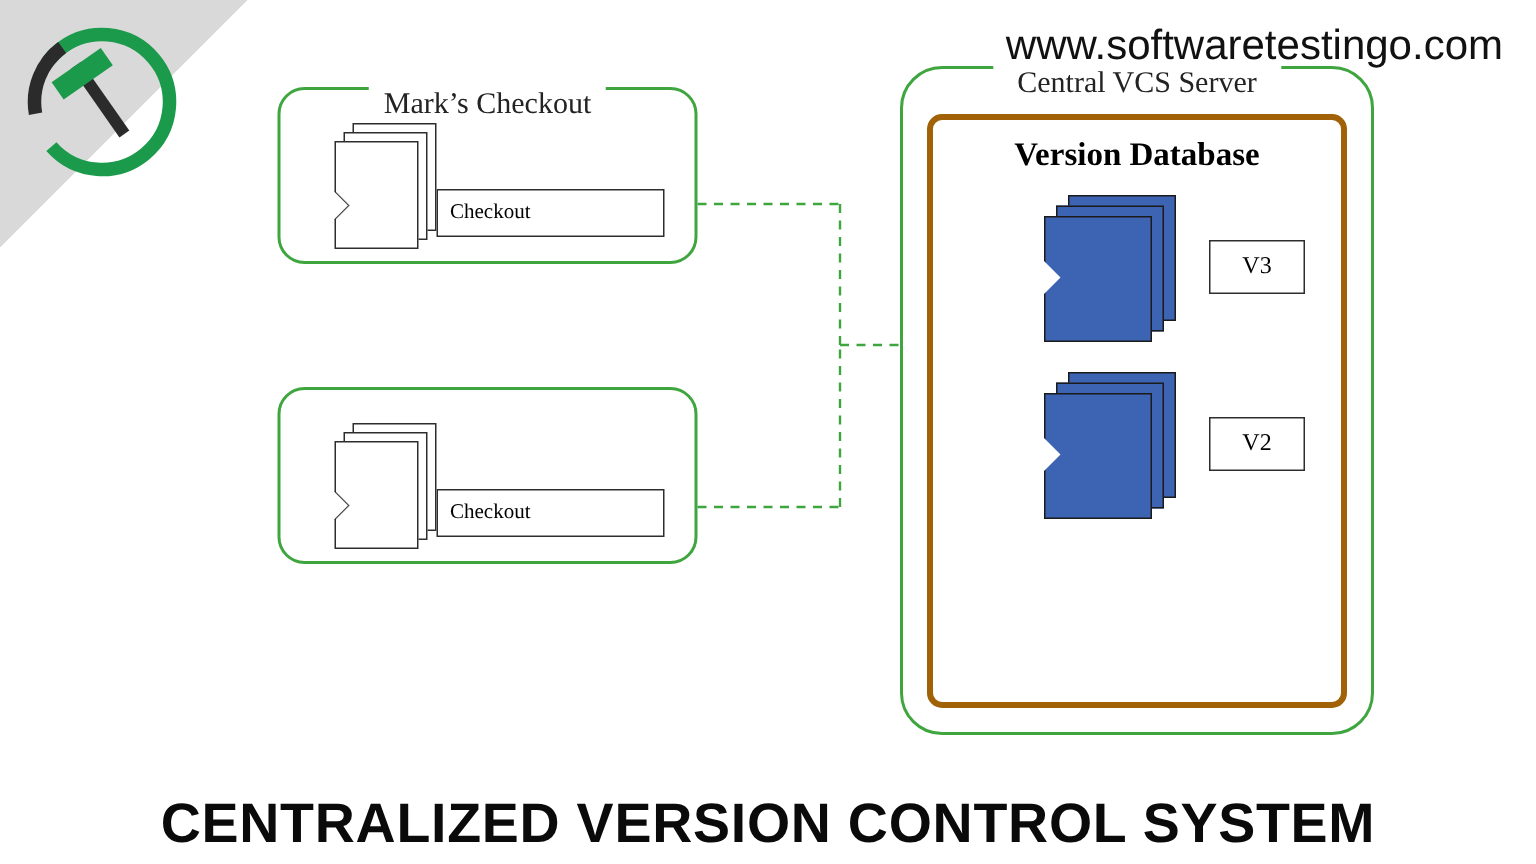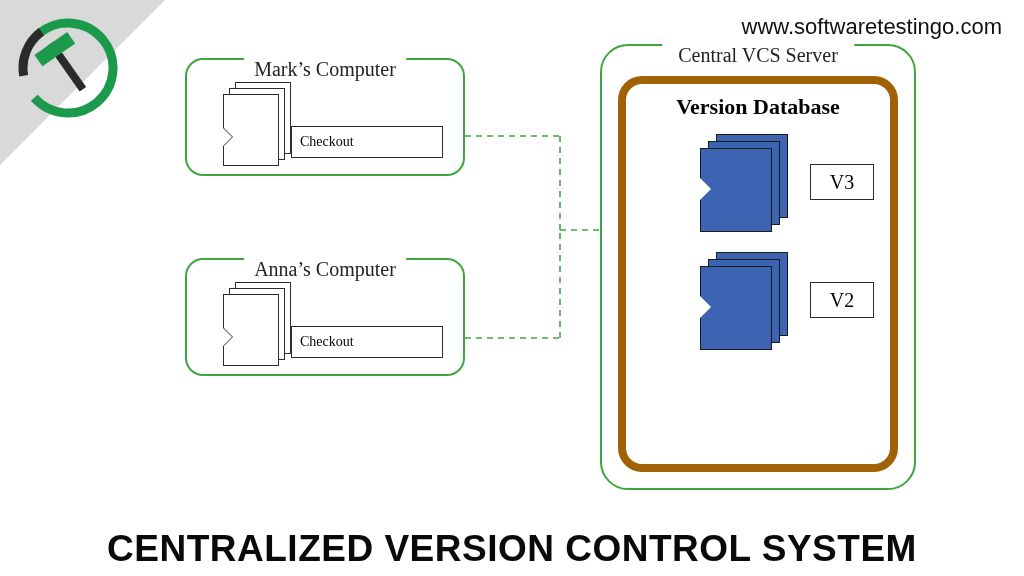--- a/index.html
+++ b/index.html
@@ -15,21 +15,21 @@
   }
   .logo {
     position: absolute;
     top: 18px; left: 18px;
     width: 100px; height: 100px;
   }
 
   .url {
     position: absolute;
     top: 14px; right: 22px;
-    font-size: 22px;
+    font-size: 28px;
     font-family: Arial, sans-serif;
     color: #111;
     margin-left: 38px;
   }
 
   .title {
     position: absolute;
     left: 0; right: 0; bottom: 6px;
     text-align: center;
     font-family: "Arial Black", Arial, sans-serif;
@@ -115,22 +115,22 @@
   .server-label {
     position: absolute;
     top: -2px; left: 50%; transform: translateX(-50%);
     background: #fff; padding: 0 16px;
     font-size: 20px; color: #232323;
     white-space: nowrap;
   }
   .server-inner {
     position: absolute;
     top: 30px; left: 16px; right: 16px; bottom: 16px;
-    border: 8px solid #a16207;
-    border-radius: 24px;
+    border: 4px solid #a16207;
+    border-radius: 10px;
   }
   .db-label {
     position: absolute;
     top: 10px; left: 0; right: 0;
     text-align: center;
     font-size: 22px;
     font-weight: bold;
   }
 
   .vrow {
@@ -160,21 +160,21 @@
     width: 0; height: 0;
     border-top: 12px solid transparent;
     border-bottom: 12px solid transparent;
     border-left: 12px solid #fff;
   }
 
   .vlabel {
     width: 64px; height: 36px;
     border: 1.6px solid #2d2d2d;
     display: flex; align-items: center; justify-content: center;
-    font-size: 20px;
+    font-size: 16px;
     background: #fff;
   }
 
   
   svg.wires {
     position: absolute; inset: 0;
     width: 100%; height: 100%;
     pointer-events: none;
   }
   svg.wires line {
@@ -207,31 +207,30 @@
     <line x1="465" y1="86" x2="560" y2="86"></line>
     <line x1="560" y1="86" x2="560" y2="180"></line>
 
     <line x1="465" y1="288" x2="560" y2="288"></line>
     <line x1="560" y1="288" x2="560" y2="180"></line>
 
     <line x1="560" y1="180" x2="600" y2="180"></line>
   </svg>
 
   <div class="client mark">
-    <span class="client-label">Mark’s Computer</span>
+    <span class="client-label">Mark’s Checkout</span>
     <div class="doc-stack">
       <div class="doc d3"></div>
         <div class="doc d2"></div>
         <div class="doc d1"></div>
     </div>
     <div class="checkout">Checkout</div>
   </div>
 
   <div class="client anna">
-    <span class="client-label">Anna’s Computer</span>
     <div class="doc-stack">
       <div class="doc d3"></div>
         <div class="doc d2"></div>
         <div class="doc d1"></div>
     </div>
     <div class="checkout">Checkout</div>
   </div>
 
   <div class="server">
     <span class="server-label">Central VCS Server</span>

